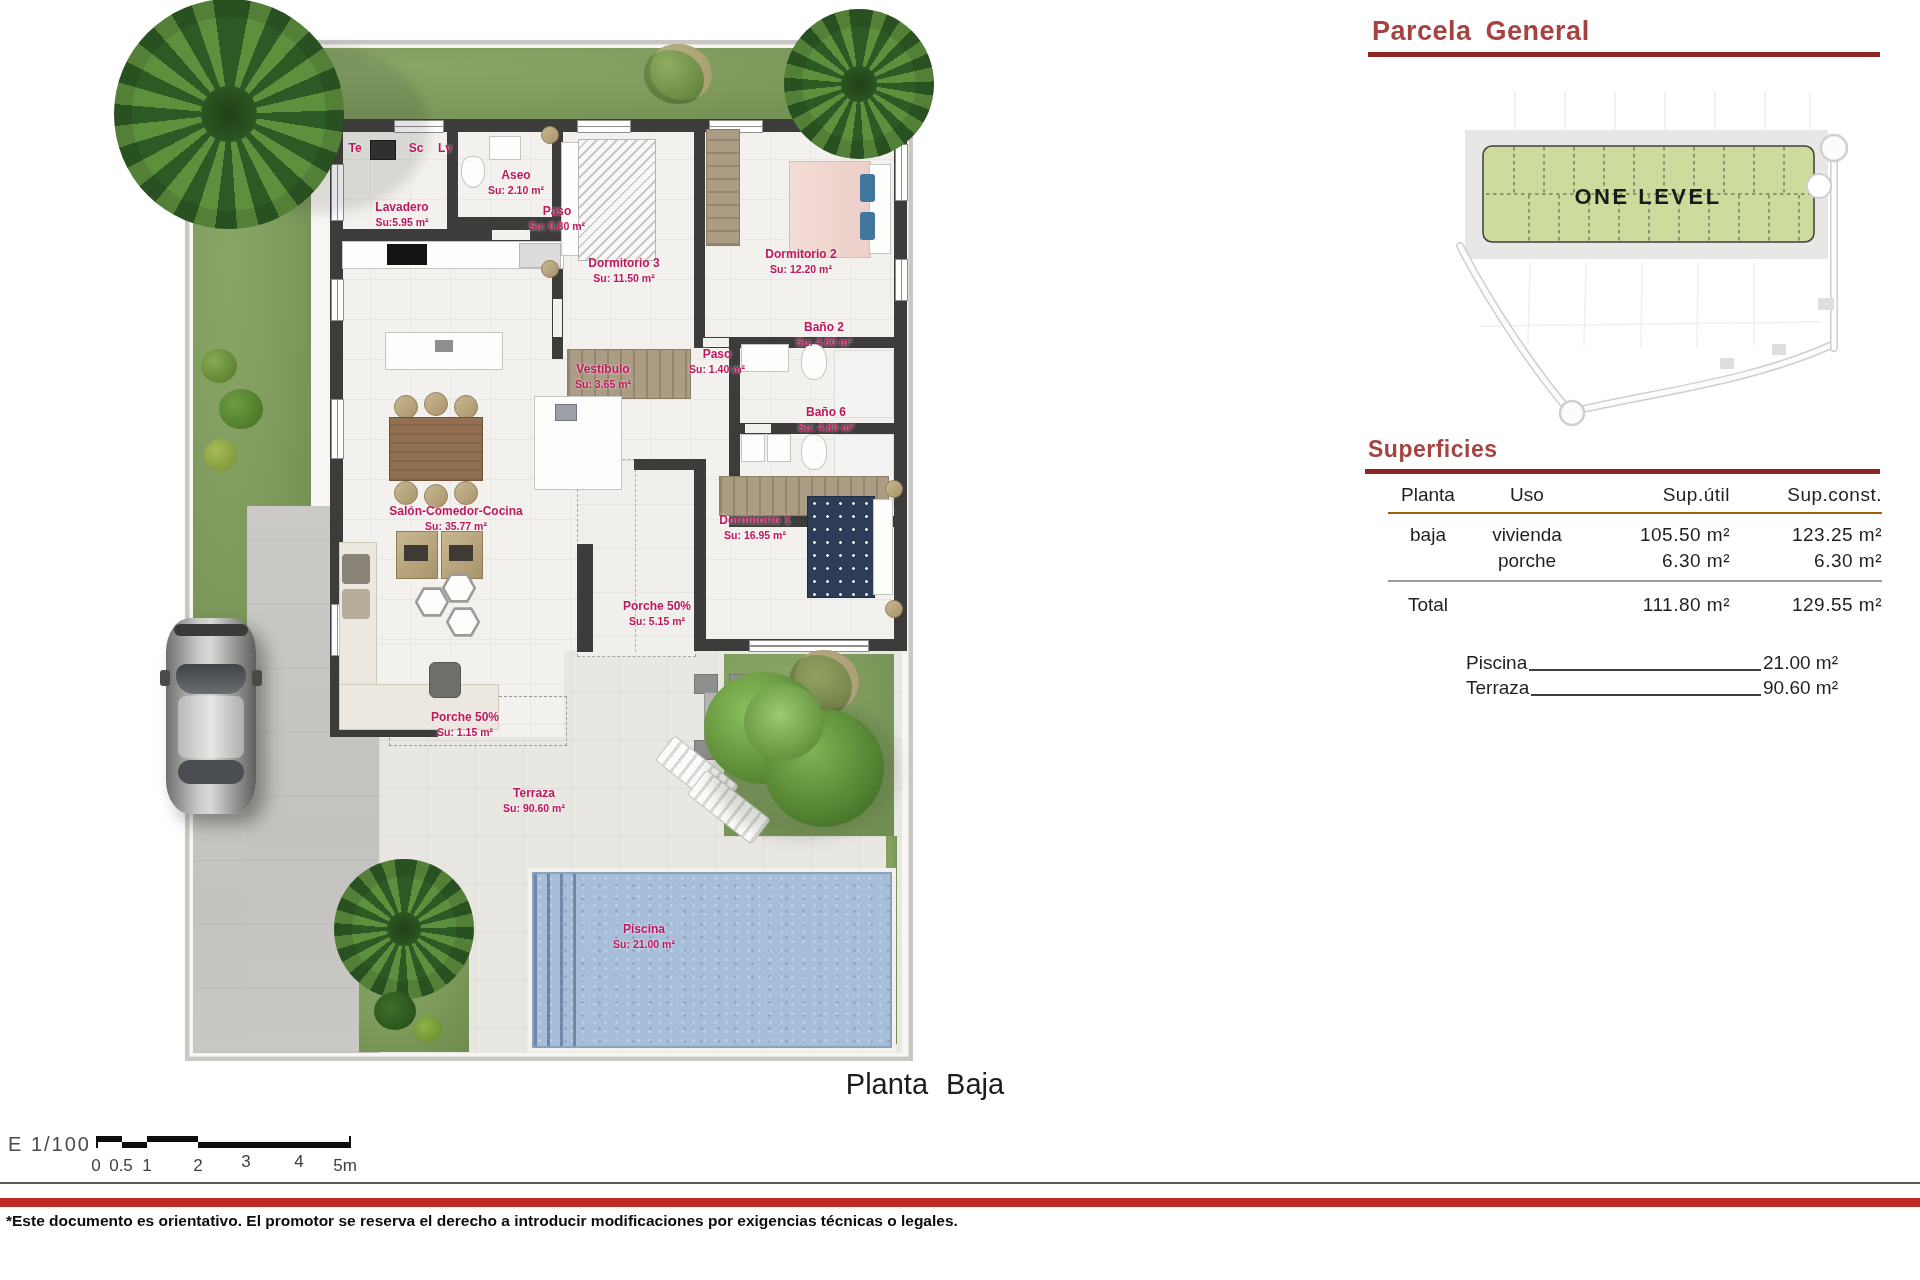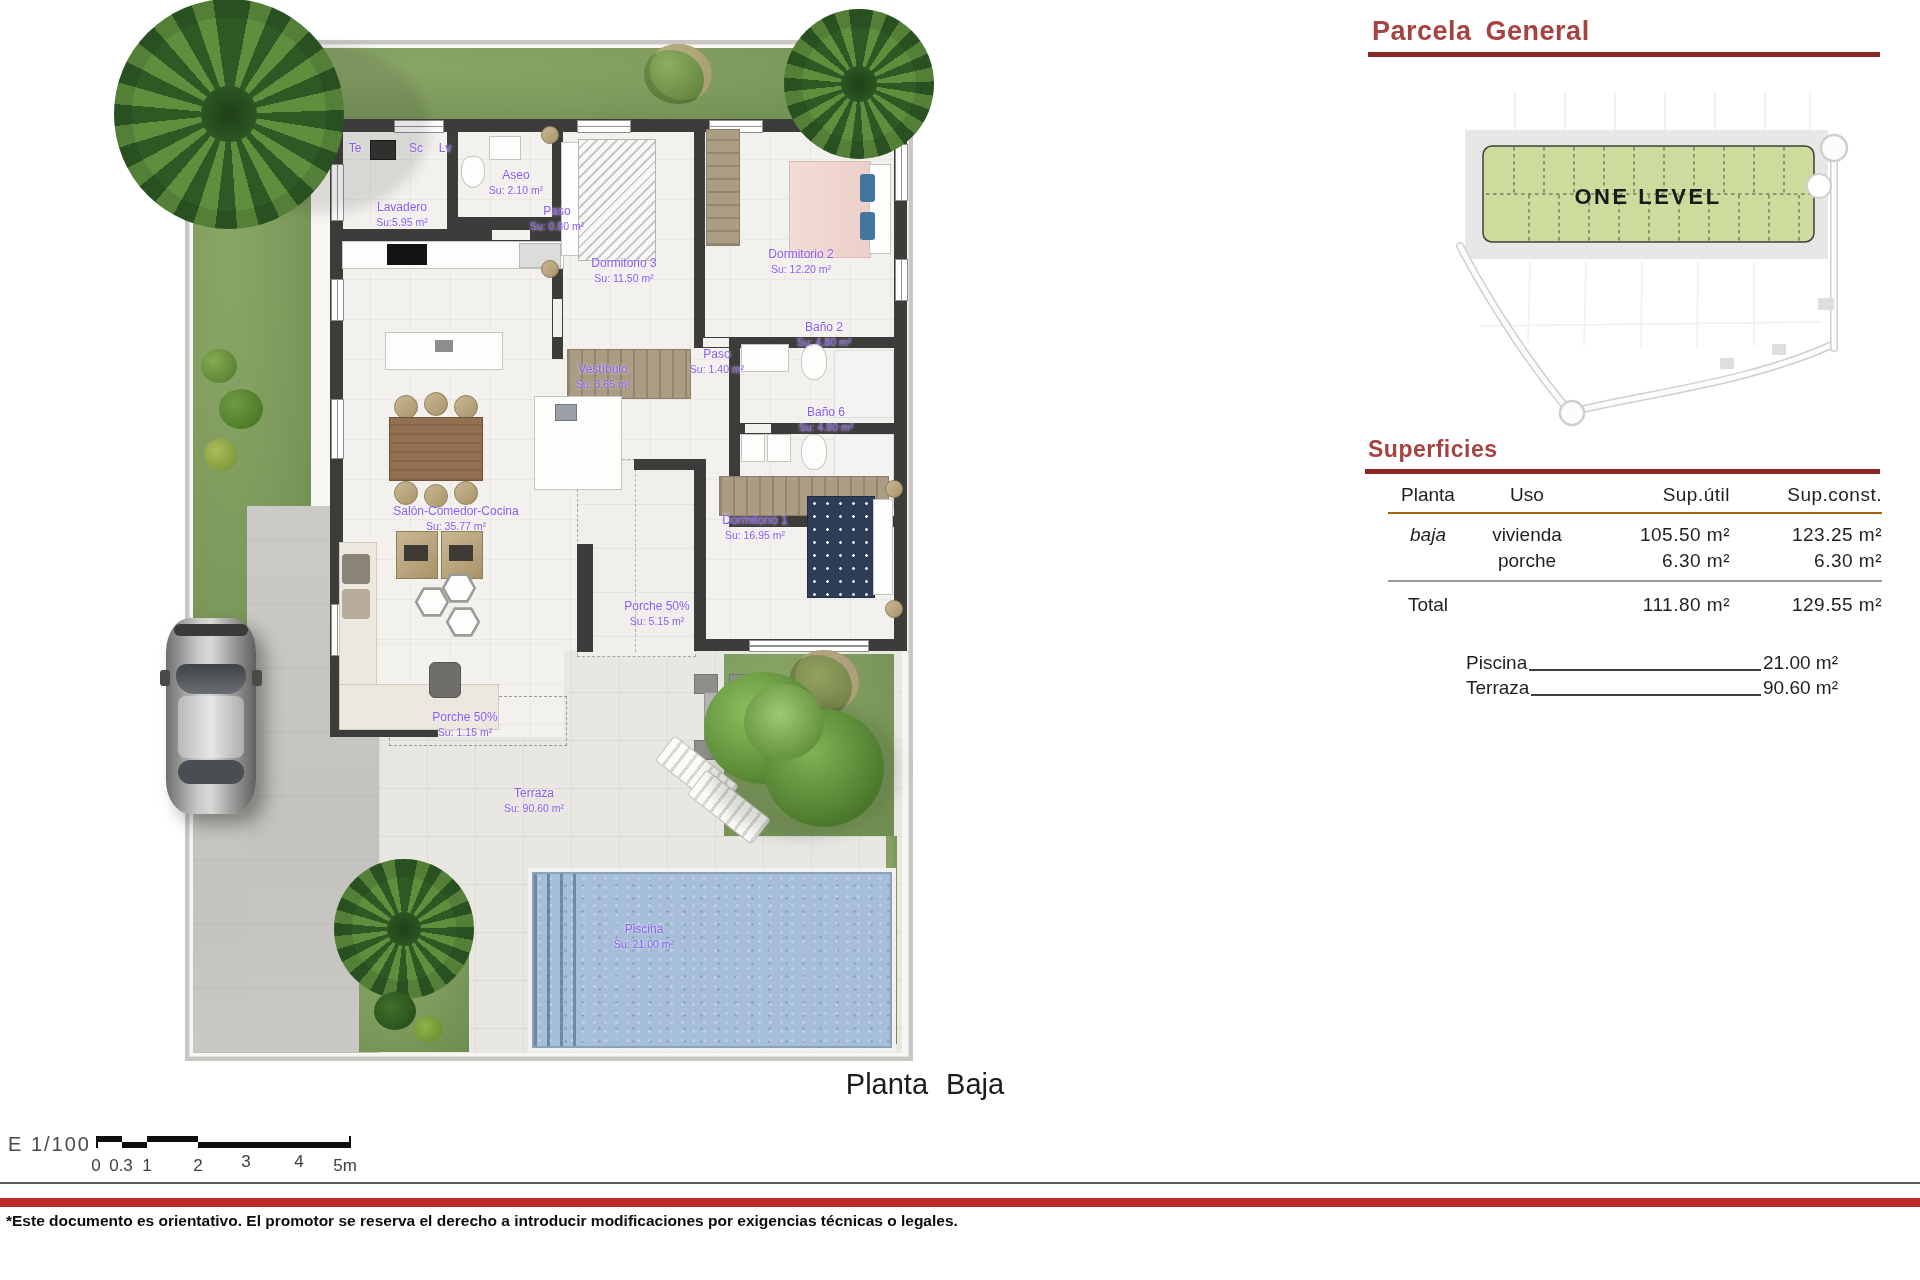--- a/index.html
+++ b/index.html
@@ -12,21 +12,21 @@
   .concrete{background:linear-gradient(180deg,#cbcac6,#c3c2be 60%,#c9c8c4);}
   .concrete:before{content:"";position:absolute;inset:0;background:repeating-linear-gradient(0deg,rgba(0,0,0,0.045) 0 1px,transparent 1px 64px);}
   .tile{background:#e9e7e2;background-image:linear-gradient(rgba(0,0,0,0.05) 1px,transparent 1px),linear-gradient(90deg,rgba(0,0,0,0.05) 1px,transparent 1px);background-size:48px 48px;}
   .floor{background:#f2f1ed;background-image:linear-gradient(rgba(0,0,0,0.035) 1px,transparent 1px),linear-gradient(90deg,rgba(0,0,0,0.035) 1px,transparent 1px);background-size:40px 40px;}
   .walkway{background:#f0efeb;background-image:linear-gradient(rgba(0,0,0,0.05) 1px,transparent 1px);background-size:100% 44px;border:1.5px dashed #a5a5a1;}
   .wall{background:#3c3c3a;}
   .win{background:#ffffff;border:1px solid #8f8f8d;}
   .winh{background-image:linear-gradient(to bottom,transparent 44%,#8f8f8d 44%,#8f8f8d 56%,transparent 56%);}
   .winv{background-image:linear-gradient(to right,transparent 44%,#8f8f8d 44%,#8f8f8d 56%,transparent 56%);}
   .gap{background:#f2f1ed;}
-  .rlabel{position:absolute;transform:translateX(-50%);text-align:center;color:#8b5cf6;font-weight:normal;line-height:1.3;text-shadow:0 0 3px rgba(255,255,255,0.85);z-index:60;white-space:nowrap;}
+  .rlabel{position:absolute;transform:translateX(-50%);text-align:center;color:#be185d;font-weight:bold;line-height:1.3;text-shadow:0 0 3px rgba(255,255,255,0.85);z-index:60;white-space:nowrap;}
   .rlabel .rname{display:block;font-size:12px;}
   .rlabel .rarea{display:block;font-size:10.5px;}
   .furn{position:absolute;}
   .white-box{background:#fdfdfb;border:1px solid #c6c5c1;}
   .tan{background:linear-gradient(135deg,#c9b893,#a8946a);border:1px solid #8f7d58;}
   .slats{background:#ab9c84;background-image:repeating-linear-gradient(90deg,rgba(0,0,0,0.14) 0 2px,transparent 2px 13px);border:1px solid #8c7d64;}
   .slatsv{background:#ab9c84;background-image:repeating-linear-gradient(0deg,rgba(0,0,0,0.14) 0 2px,transparent 2px 13px);border:1px solid #8c7d64;}
   .hex{clip-path:polygon(25% 4%,75% 4%,98% 50%,75% 96%,25% 96%,2% 50%);}
   .bush{border-radius:50%;}
   .palm{border-radius:50%;background:repeating-conic-gradient(#2d5a24 0deg 11deg,#5d8f3d 11deg 22deg);box-shadow:inset 0 0 0 18px rgba(0,0,0,0.10);}
@@ -344,21 +344,21 @@
 
   <div class="heading" style="left:1368px;top:436px;font-size:23px;">Superficies</div>
   <div class="rule" style="left:1365px;top:469px;width:515px;"></div>
 
   <div class="suptable">
     <div class="cell hcell c-center">Planta</div>
     <div class="cell hcell c-center">Uso</div>
     <div class="cell hcell c-right">Sup.útil</div>
     <div class="cell hcell c-right">Sup.const.</div>
 
-    <div class="cell c-center" style="padding-top:10px;font-style:italic;">baja</div>
+    <div class="cell c-center" style="padding-top:10px;">baja</div>
     <div class="cell c-center" style="padding-top:10px;">vivienda</div>
     <div class="cell c-right" style="padding-top:10px;">105.50 m²</div>
     <div class="cell c-right" style="padding-top:10px;">123.25 m²</div>
 
     <div class="cell c-center bline"></div>
     <div class="cell c-center bline">porche</div>
     <div class="cell c-right bline">6.30 m²</div>
     <div class="cell c-right bline">6.30 m²</div>
 
     <div class="cell c-center trow">Total</div>
@@ -384,21 +384,21 @@
     <span class="abs" style="left:0;top:3px;font-size:20px;color:#4a4a48;letter-spacing:2px;">E 1/100</span>
     <div class="abs" style="left:88px;top:6px;width:256px;height:12px;">
       <div class="sb-seg" style="left:0;top:0;width:2px;height:12px;"></div>
       <div class="sb-seg" style="left:0;top:0;width:26px;height:6px;"></div>
       <div class="sb-seg" style="left:26px;top:6px;width:25px;height:6px;"></div>
       <div class="sb-seg" style="left:51px;top:0;width:51px;height:6px;"></div>
       <div class="sb-seg" style="left:102px;top:6px;width:152px;height:6px;"></div>
       <div class="sb-seg" style="left:253px;top:0;width:2px;height:12px;"></div>
     </div>
     <span class="sb-lab" style="left:88px;top:26px;">0</span>
-    <span class="sb-lab" style="left:113px;top:26px;">0.3</span>
+    <span class="sb-lab" style="left:113px;top:26px;">0.5</span>
     <span class="sb-lab" style="left:139px;top:26px;">1</span>
     <span class="sb-lab" style="left:190px;top:26px;">2</span>
     <span class="sb-lab" style="left:238px;top:22px;">3</span>
     <span class="sb-lab" style="left:291px;top:22px;">4</span>
     <span class="sb-lab" style="left:337px;top:26px;">5m</span>
   </div>
 
   <div class="abs" style="left:0;top:1182px;width:1920px;height:2px;background:#5a5a58;"></div>
   <div class="abs" style="left:0;top:1198px;width:1920px;height:9px;background:#bf2a27;"></div>
   <div class="abs" style="left:6px;top:1212px;width:1600px;font-size:15.5px;font-weight:600;color:#0d0d0d;">*Este documento es orientativo. El promotor se reserva el derecho a introducir modificaciones por exigencias técnicas o legales.</div>

